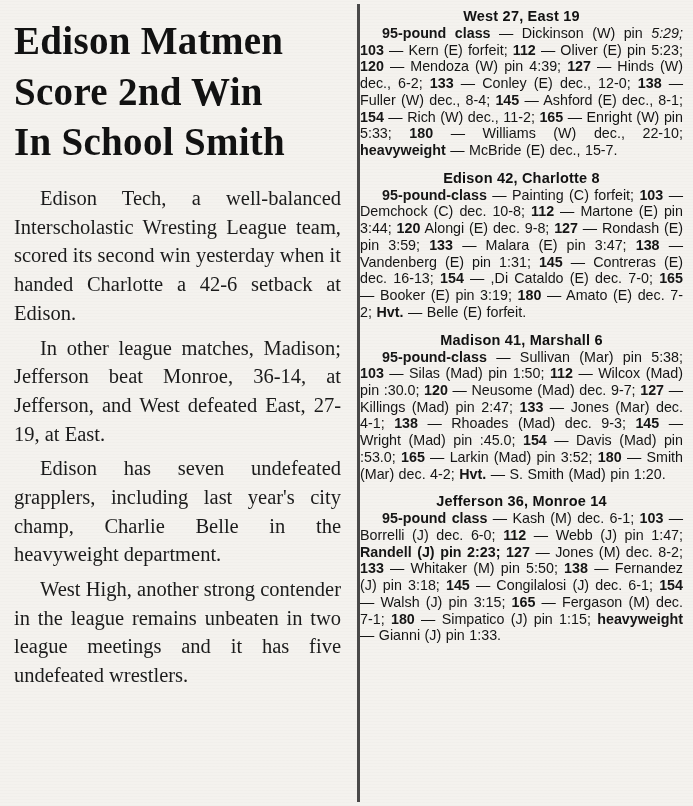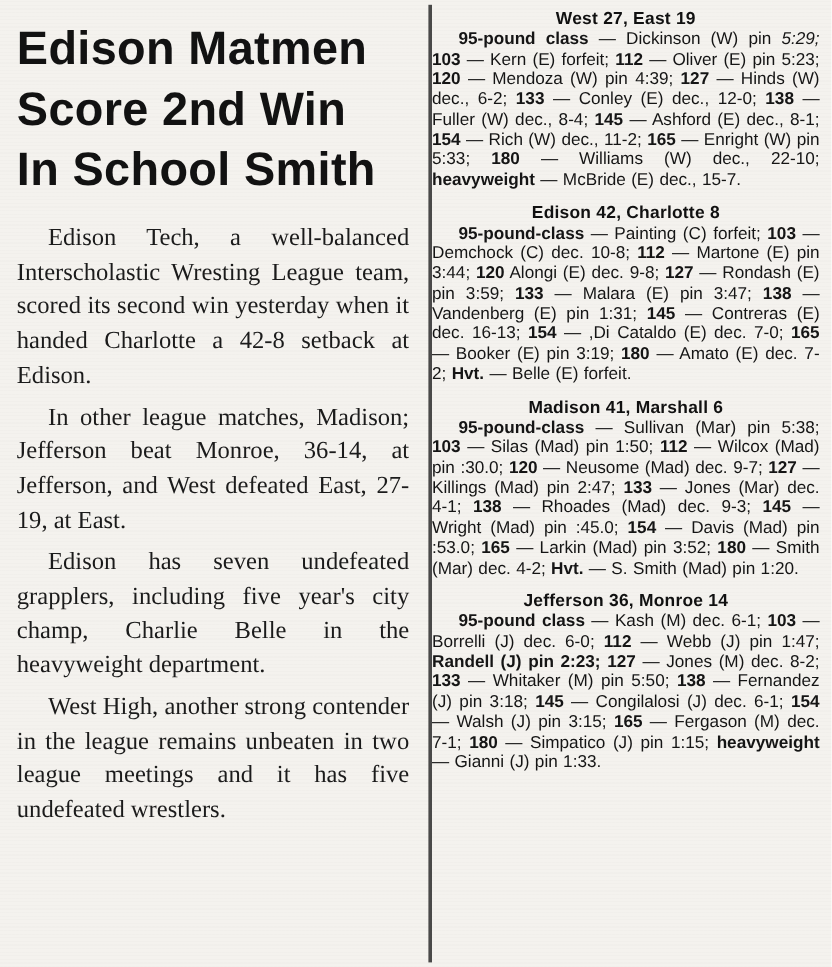--- a/index.html
+++ b/index.html
@@ -38,21 +38,21 @@
   }
   .col-right {
     flex: 1;
     box-sizing: border-box;
     padding: 8px 10px 8px 0;
     position: relative;
   }
 
   
   .headline {
-    font-family: Liberation Sans, sans-serif;
+    font-family: Liberation Serif, serif;
     font-weight: 700;
     font-size: 39px;
     line-height: 1.30;
     letter-spacing: 0.3px;
     color: #121212;
     margin: 2px 0 16px 0;
     text-align: left;
   }
   .headline div {
     white-space: nowrap;
@@ -108,23 +108,23 @@
 
 <div class="page">
 
   <div class="col-left">
     <h1 class="headline">
       <div>Edison Matmen</div>
       <div>Score 2nd Win</div>
       <div>In School Smith</div>
     </h1>
 
-    <p class="body-para">Edison Tech, a well-balanced Interscholastic Wresting League team, scored its second win yesterday when it handed Charlotte a 42-8 setback at Edison.</p>
+    <p class="body-para">Edison Tech, a well-balanced Interscholastic Wresting League team, scored its second win yesterday when it handed Charlotte a 42-6 setback at Edison.</p>
     <p class="body-para">In other league matches, Madison; Jefferson beat Monroe, 36-14, at Jefferson, and West defeated East, 27-19, at East.</p>
-    <p class="body-para">Edison has seven undefeated grapplers, including five year's city champ, Charlie Belle in the heavyweight department.</p>
+    <p class="body-para">Edison has seven undefeated grapplers, including last year's city champ, Charlie Belle in the heavyweight department.</p>
     <p class="body-para">West High, another strong contender in the league remains unbeaten in two league meetings and it has five undefeated wrestlers.</p>
   </div>
 
   <div class="col-divider"></div>
 
   <div class="col-right">
 
     <div class="match-block">
       <div class="match-title">West 27, East 19</div>
       <div class="match-body"><span class="lead"></span><b>95-pound class</b> — Dickinson (W) pin <i>5:29;</i> <b>103</b> — Kern (E) forfeit; <b>112</b> — Oliver (E) pin 5:23; <b>120</b> — Mendoza (W) pin 4:39; <b>127</b> — Hinds (W) dec., 6-2; <b>133</b> — Conley (E) dec., 12-0; <b>138</b> — Fuller (W) dec., 8-4; <b>145</b> — Ashford (E) dec., 8-1; <b>154</b> — Rich (W) dec., 11-2; <b>165</b> — Enright (W) pin 5:33; <b>180</b> — Williams (W) dec., 22-10; <b>heavyweight</b> — McBride (E) dec., 15-7.</div>

